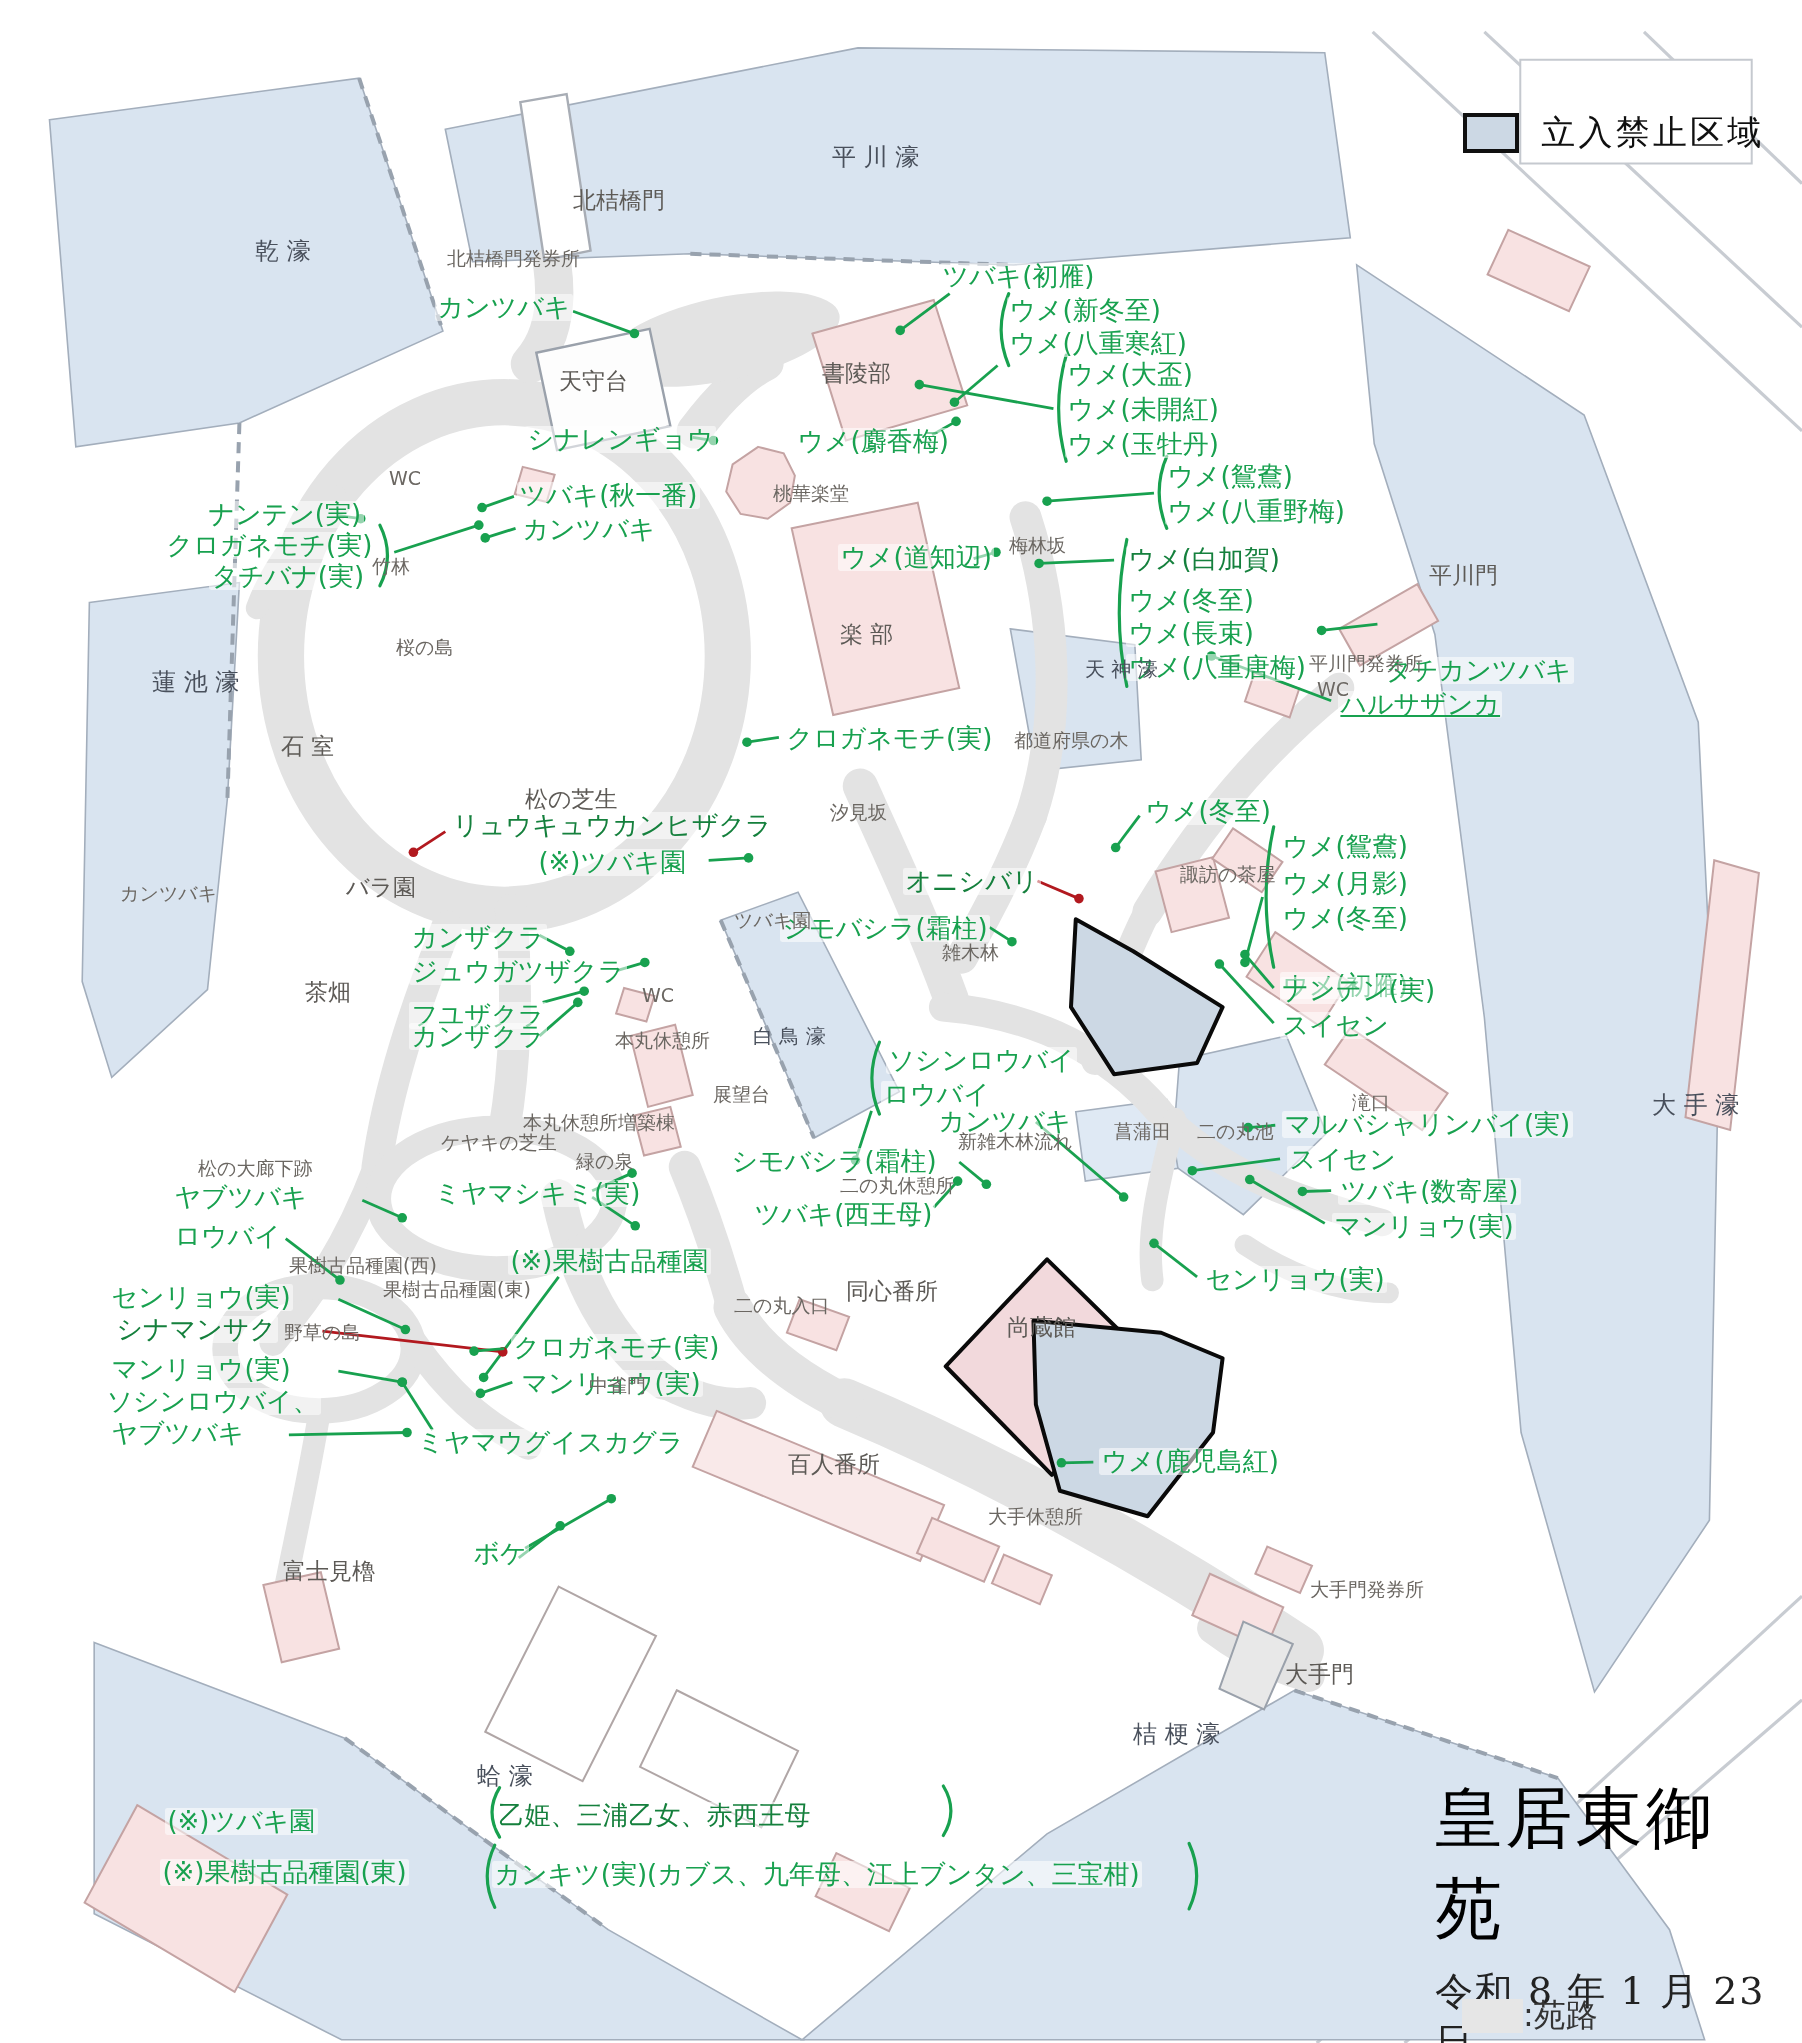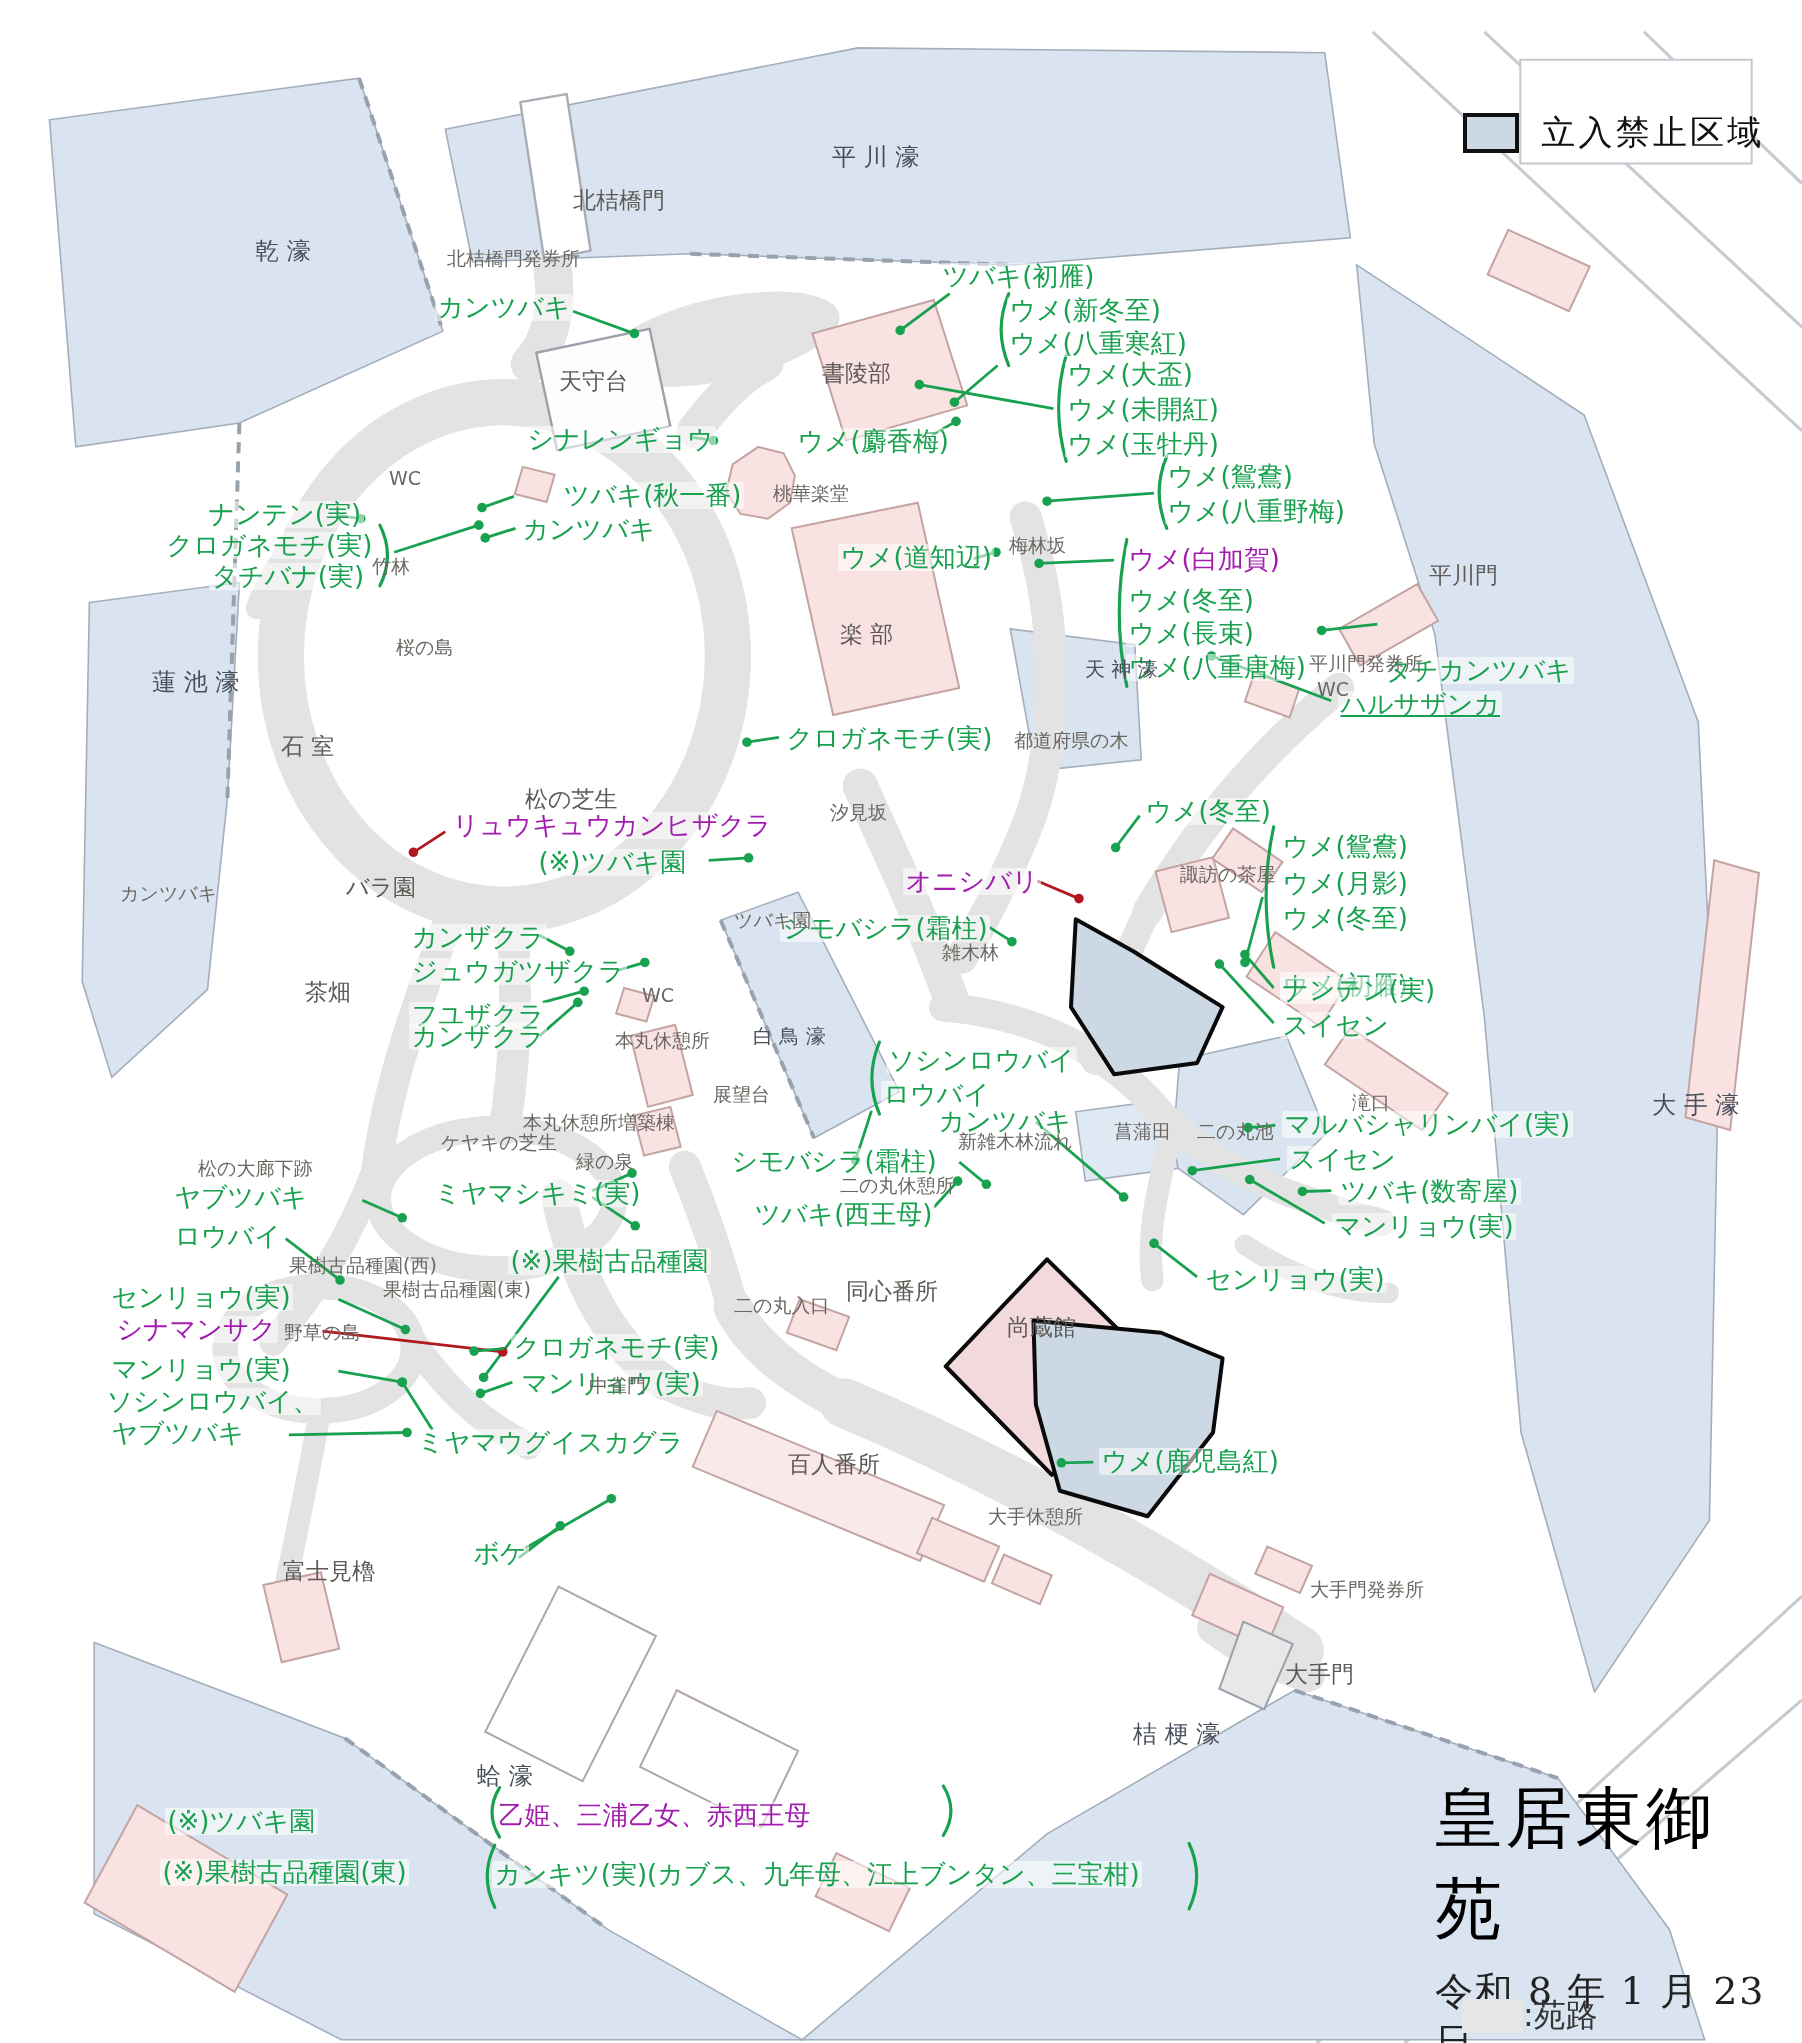--- a/index.html
+++ b/index.html
@@ -5,21 +5,21 @@
   html,body{margin:0;padding:0;background:#ffffff;}
   .stage{
     position:relative;width:1802px;height:2043px;background:#ffffff;overflow:hidden;
     font-family:"DejaVu Sans","Liberation Sans",sans-serif;
   }
   .stage svg{position:absolute;left:0;top:0;width:1802px;height:2043px;}
   #labels{position:absolute;left:0;top:0;width:100%;height:100%;}
   .lbl{position:absolute;white-space:nowrap;line-height:1.05;transform-origin:0 0;}
   .plant{font-size:26px;font-weight:500;background:rgba(255,255,255,.55);padding:0 2.4px;border-radius:2.4px;}
   .plant.green{color:#18a14f;}
-  .plant.red{color:#a21caf;}
+  .plant.red{color:#15803d;}
   .place{font-size:23px;color:#5d5a56;}
   .small{font-size:19px;color:#6b6762;}
   .moat{font-size:24px;color:#49505c;}
   .smallmoat{font-size:20px;color:#49505c;}
   .legend{position:absolute;left:1463px;top:110px;display:flex;align-items:center;gap:22.3px;}
   .legend .swatch{width:48px;height:32px;background:#ccd8e4;border:4px solid #101010;}
   .legend .txt{font-size:34px;color:#101010;letter-spacing:3.2px;}
   .titleblock{position:absolute;left:1435px;top:1773px;width:343px;}
   .titleblock .t1{font-family:"DejaVu Serif","Liberation Serif",serif;font-size:67px;color:#000;letter-spacing:3.2px;}
   .titleblock .t2{font-family:"DejaVu Serif","Liberation Serif",serif;font-size:38px;color:#222;margin-top:11.2px;letter-spacing:1.6px;}
@@ -257,21 +257,21 @@
       <div class="lbl plant green" style="left: 1065px; top: 396px;">ウメ(未開紅)</div>
       <div class="lbl plant green" style="left: 1065px; top: 431px;">ウメ(玉牡丹)</div>
       <div class="lbl plant green" style="left: 1165px; top: 463px;">ウメ(鴛鴦)</div>
       <div class="lbl plant green" style="left: 1165px; top: 498px;">ウメ(八重野梅)</div>
       <div class="lbl plant red" style="left: 1126px; top: 546px;">ウメ(白加賀)</div>
       <div class="lbl plant green" style="left: 1126px; top: 587px;">ウメ(冬至)</div>
       <div class="lbl plant green" style="left: 1126px; top: 620px;">ウメ(長束)</div>
       <div class="lbl plant green" style="left: 1126px; top: 654px;">ウメ(八重唐梅)</div>
       <div class="lbl plant green" style="left: 525px; top: 426px;">シナレンギョウ</div>
       <div class="lbl plant green" style="left: 795px; top: 428px;">ウメ(麝香梅)</div>
-      <div class="lbl plant green" style="left: 517px; top: 482px; margin-left: 44px;">ツバキ(秋一番)</div>
+      <div class="lbl plant green" style="left: 517px; top: 482px;">ツバキ(秋一番)</div>
       <div class="lbl plant green" style="left: 520px; top: 516px;">カンツバキ</div>
       <div class="lbl plant green" style="left: 206px; top: 501px;">ナンテン(実)</div>
       <div class="lbl plant green" style="left: 164px; top: 532px;">クロガネモチ(実)</div>
       <div class="lbl plant green" style="left: 209px; top: 563px;">タチバナ(実)</div>
       <div class="lbl plant green" style="left: 838px; top: 544px;">ウメ(道知辺)</div>
       <div class="lbl plant green" style="left: 1383px; top: 611px; margin-top: 46px;">タチカンツバキ</div>
       <div class="lbl plant green" style="left: 1338px; top: 691px; text-decoration: underline;">ハルサザンカ</div>
       <div class="lbl plant green" style="left: 784px; top: 725px;">クロガネモチ(実)</div>
       <div class="lbl plant green" style="left: 1143px; top: 798px;">ウメ(冬至)</div>
       <div class="lbl plant green" style="left: 1280px; top: 833px;">ウメ(鴛鴦)</div>

